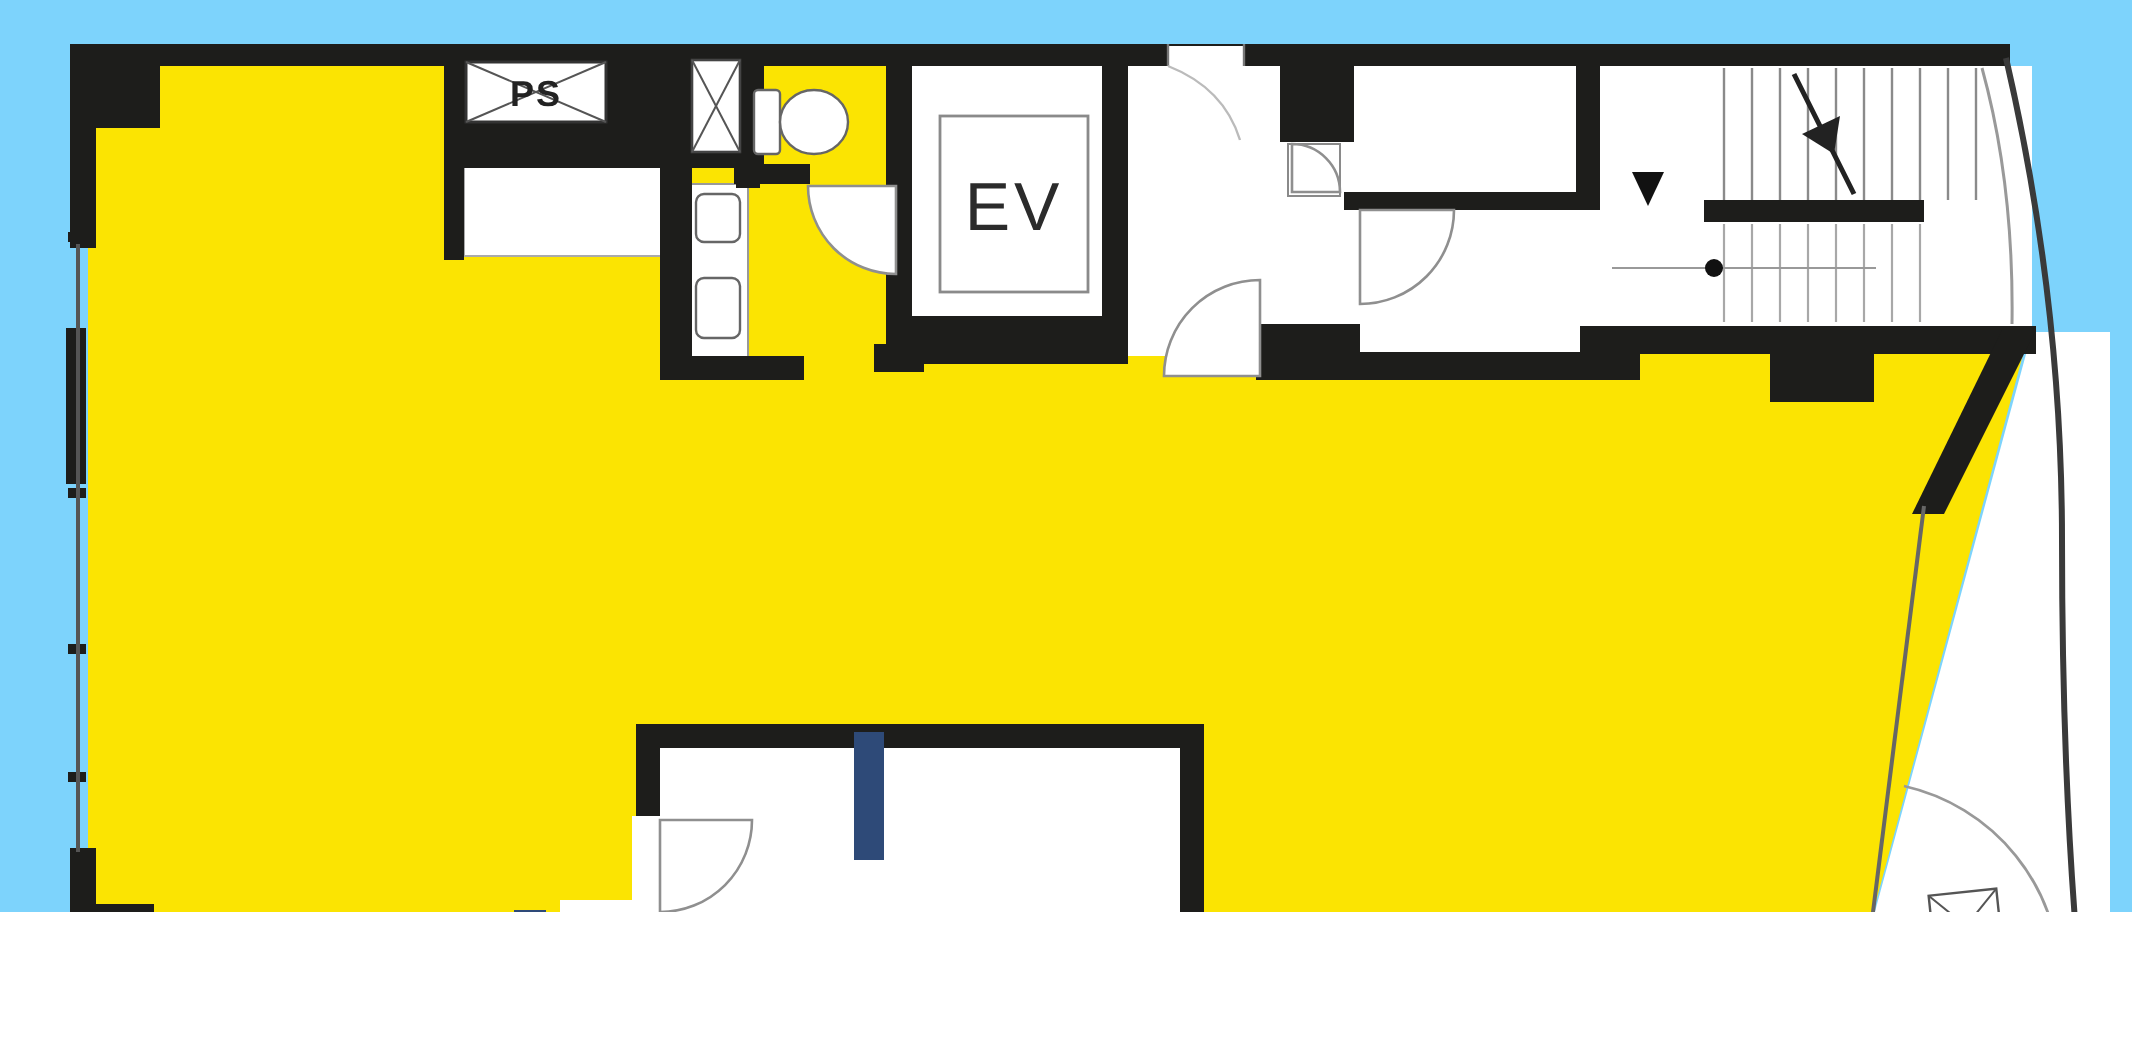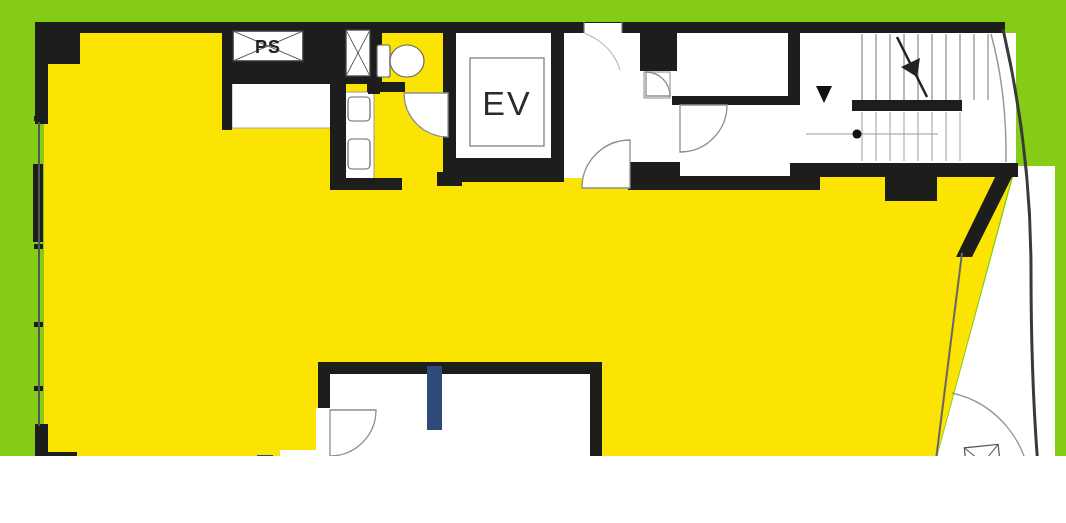--- a/index.html
+++ b/index.html
@@ -1,16 +1,16 @@
 <!DOCTYPE html>
 <html><head>
 <meta charset="utf-8">
 <style>
   html,body{margin:0;padding:0;background:#ffffff;}
-  .frame{position:relative;width:1066px;height:456px;background:#84cc16;overflow:hidden;
+  .frame{position:relative;width:1066px;height:456px;background:#7dd3fc;overflow:hidden;
          font-family:"Liberation Sans", sans-serif;}
   svg{position:absolute;left:0;top:0;}
   .door{fill:#ffffff;stroke:#8f8f8f;stroke-width:1.3;}
   .fx{fill:#ffffff;stroke:#666666;stroke-width:1.2;}
   .tl{fill:none;stroke:#999999;stroke-width:1.4;}
   .xl{stroke:#555555;stroke-width:1;}
   .tread{stroke:#8a8a8a;stroke-width:1.2;}
   .tread2{stroke:#a8a8a8;stroke-width:1.1;}
   .lbl{font-family:"Liberation Sans", sans-serif;fill:#222222;}
   .ps-t{font-size:18px;font-weight:700;letter-spacing:1px;}

